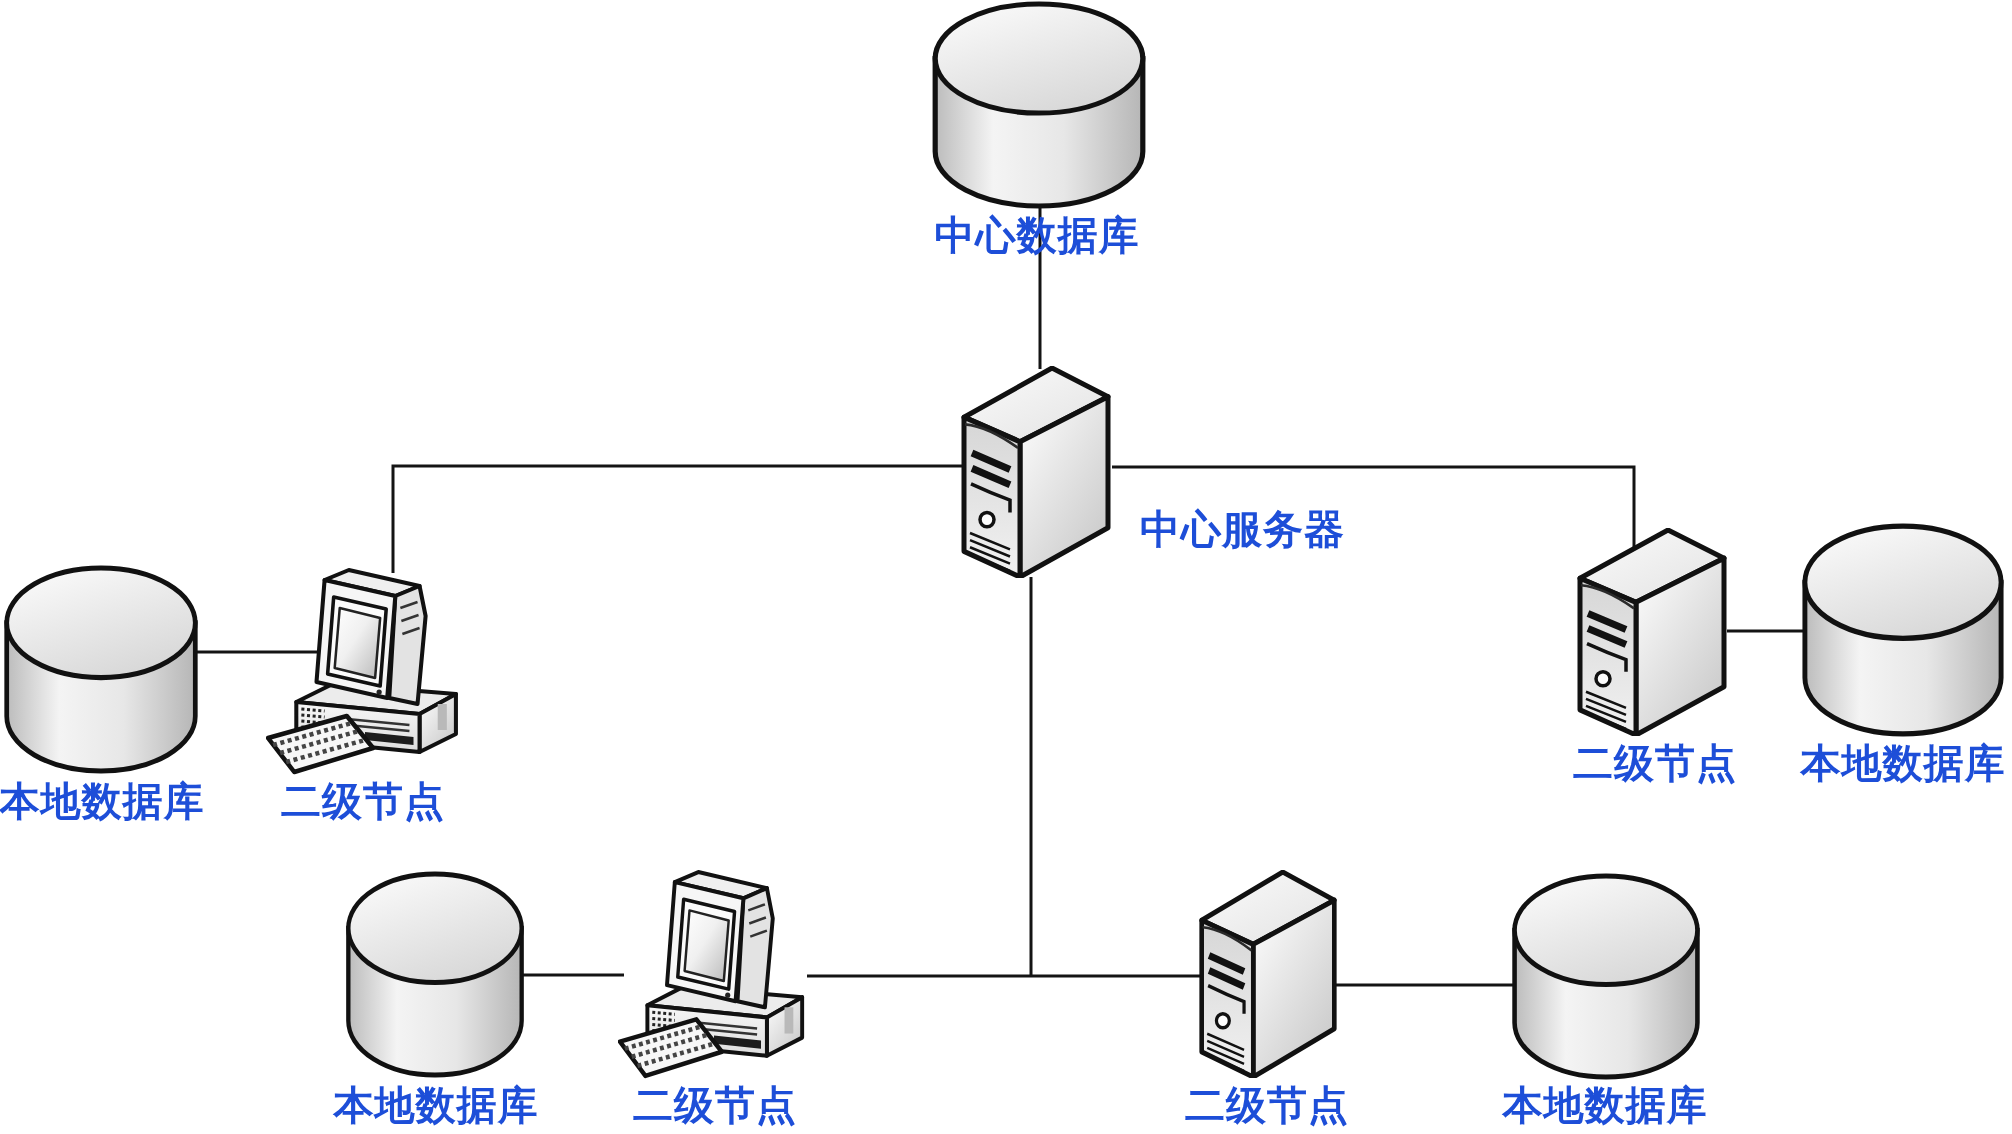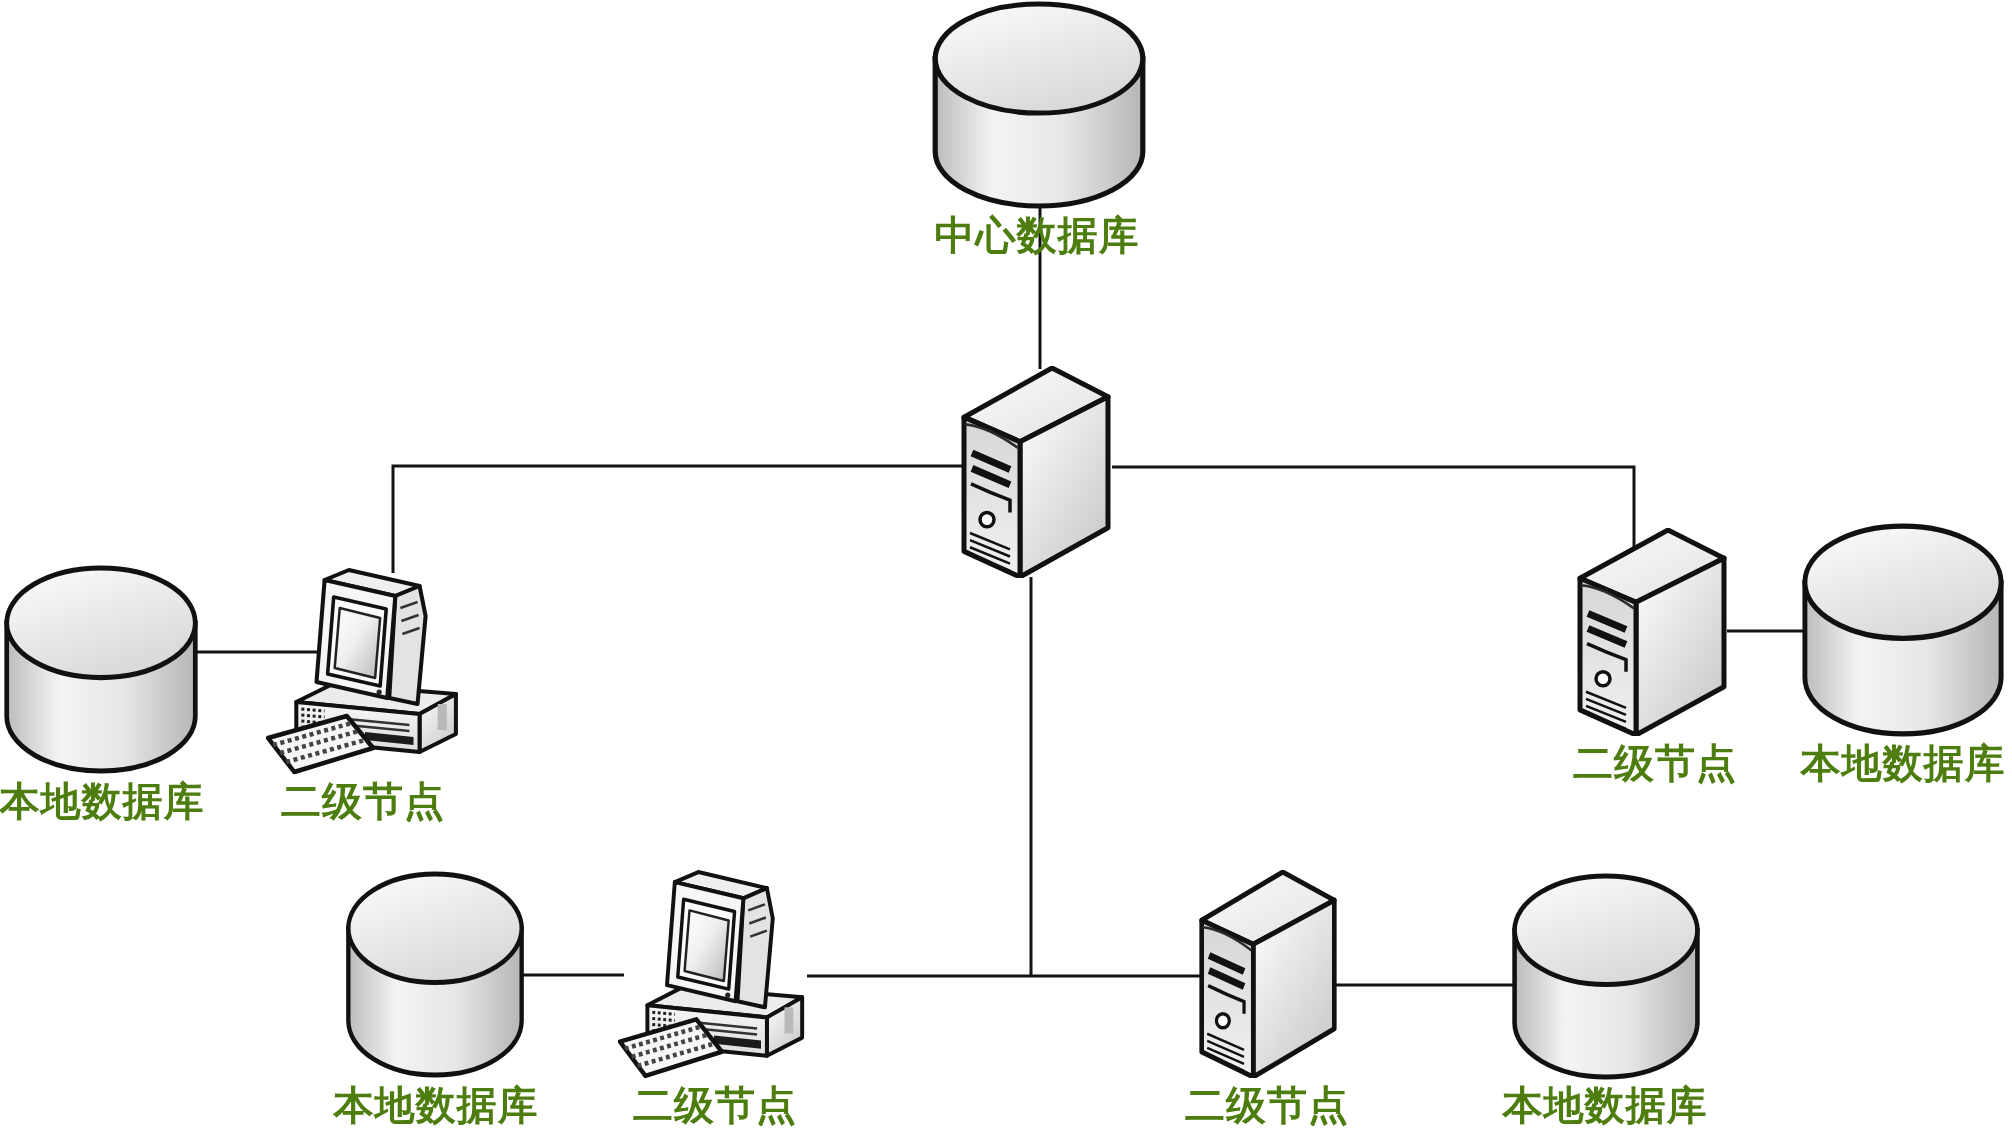--- a/index.html
+++ b/index.html
@@ -9,21 +9,21 @@
     background:#ffffff;
     overflow:hidden;
     font-family:"Liberation Serif", serif;
   }
   .wires{position:absolute;left:0;top:0;z-index:1;}
   .node{position:absolute;z-index:2;}
   .node svg{display:block;width:100%;height:100%;}
   .lbl{
     position:absolute;z-index:3;
     font-weight:700;font-size:40px;line-height:44px;
-    color:#4d7c0f;letter-spacing:1px;white-space:nowrap;
+    color:#1d4ed8;letter-spacing:1px;white-space:nowrap;
     text-align:center;
   }
   .lbl.left{text-align:left;}
   .defs-holder{position:absolute;width:0;height:0;overflow:hidden;}
 </style>
 </head>
 <body>
 
 <div id="stage">
 
@@ -171,20 +171,21 @@
   </div>
 
   <div class="node" style="left:1510px;top:872px;width:192px;height:209px">
     <svg viewBox="0 0 210 208" preserveAspectRatio="none">
         <use href="#icon-db"></use>
       </svg>
   </div>
 
   <div class="lbl" style="left:837px;top:214px;width:400px">中心数据库</div>
 
+  <div class="lbl left" style="left:1140px;top:508px;width:400px">中心服务器</div>
 
   <div class="lbl" style="left:-98px;top:780px;width:400px">本地数据库</div>
 
   <div class="lbl" style="left:163px;top:780px;width:400px">二级节点</div>
 
   <div class="lbl" style="left:1455px;top:742px;width:400px">二级节点</div>
 
   <div class="lbl" style="left:1703px;top:742px;width:400px">本地数据库</div>
 
   <div class="lbl" style="left:236px;top:1084px;width:400px">本地数据库</div>

